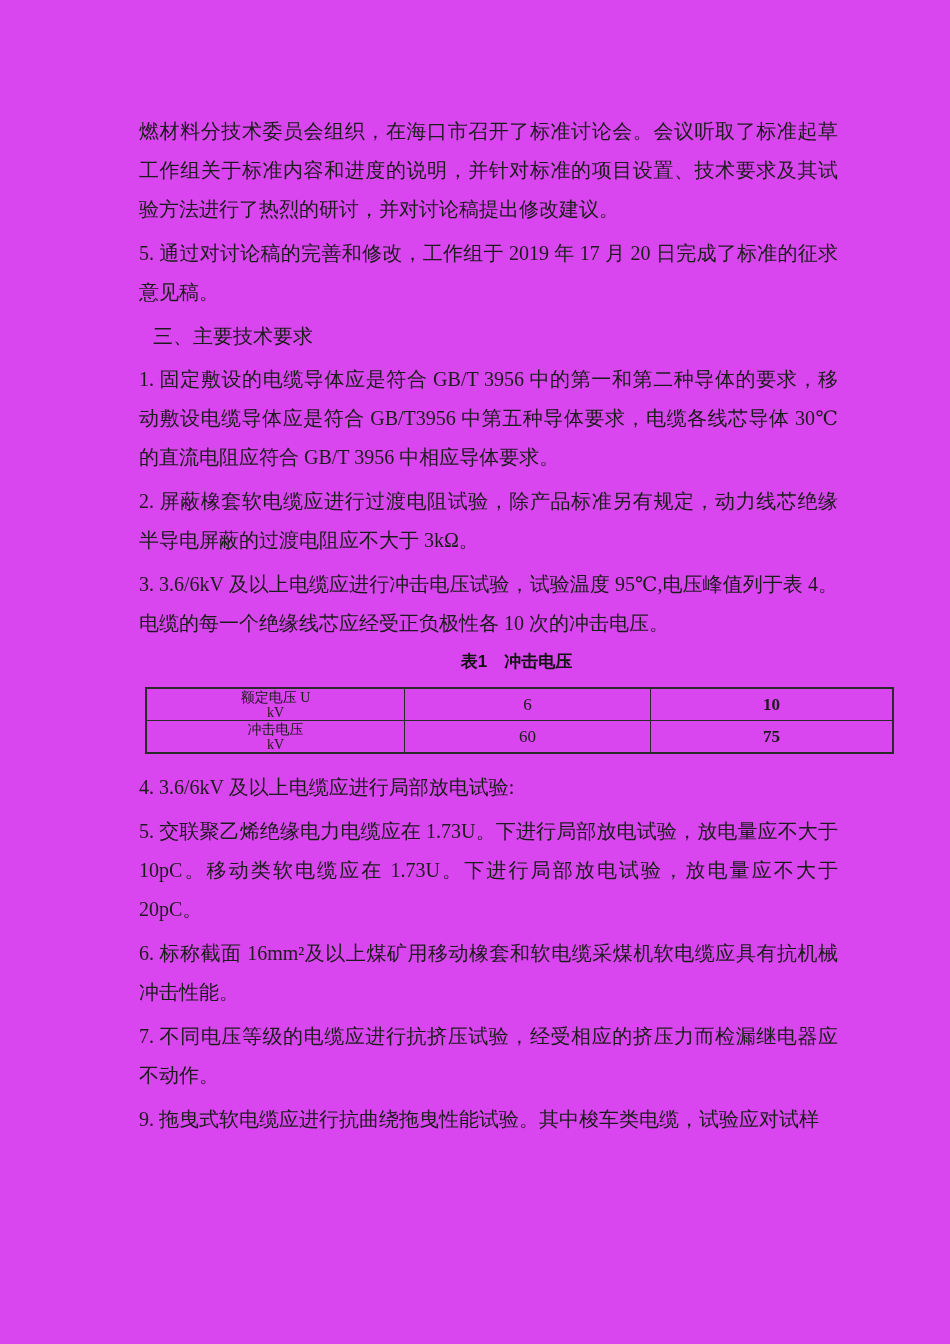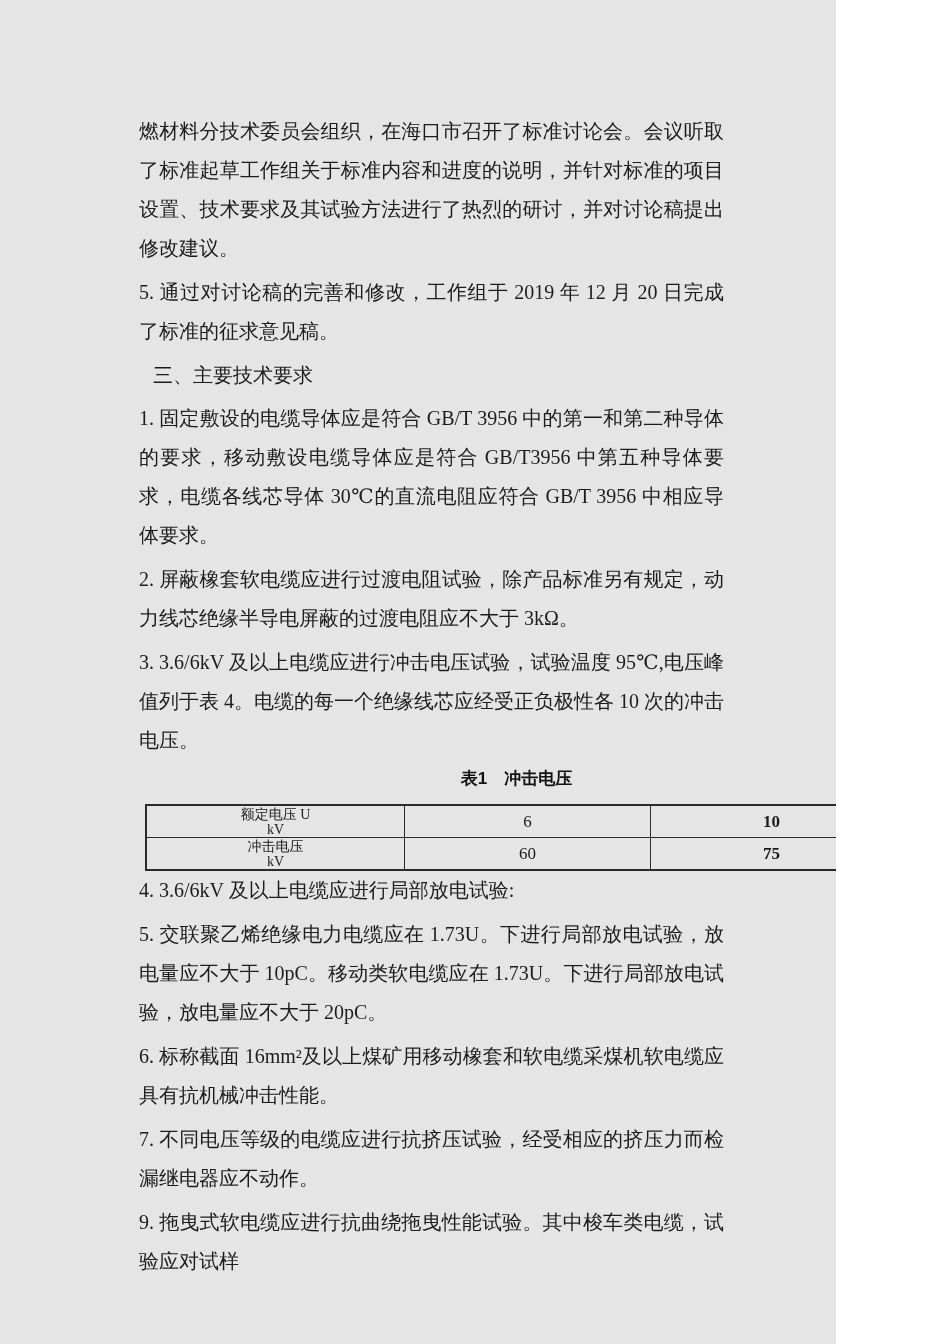--- a/index.html
+++ b/index.html
@@ -2,23 +2,23 @@
 <html><head>
 <meta charset="utf-8">
 <style>
   html, body {
     margin: 0;
     padding: 0;
     background: #ffffff;
   }
   .page {
     position: relative;
-    width: 836px;
+    width: 950px;
     height: 1344px;
-    background: #e5e5e5;
+    background: #d946ef;
     overflow: hidden;
     font-family: "Liberation Serif", "DejaVu Serif", serif;
     color: #1c1c1c;
   }
   .content {
     padding: 112px 112px 0 139px; 
   }
   .para {
     font-size: 20px;
     line-height: 39px;
@@ -49,20 +49,21 @@
     line-height: 26px;
     text-align: center;
     margin: 6px 0 12px 0;
     color: #111111;
   }
   table.doc-table {
     width: 743px;
     border-collapse: collapse;
     table-layout: fixed;
     border: 2px solid #2a2a2a;
+    margin-bottom: 14px;
   }
   table.doc-table td {
     border: 1px solid #2a2a2a;
     text-align: center;
     vertical-align: middle;
     padding: 0;
     height: 31px;
     font-size: 17px;
     line-height: 20px;
   }
@@ -74,21 +75,21 @@
   .col2 { width: 245px; }
   .col3 { width: 241px; font-weight: bold; }
 </style>
 </head>
 <body>
 
 <div class="page">
   <div class="content">
 
     <p class="para">燃材料分技术委员会组织，在海口市召开了标准讨论会。会议听取了标准起草工作组关于标准内容和进度的说明，并针对标准的项目设置、技术要求及其试验方法进行了热烈的研讨，并对讨论稿提出修改建议。</p>
-    <p class="para">5. 通过对讨论稿的完善和修改，工作组于 2019 年 12 月 20 日完成了标准的征求意见稿。</p>
+    <p class="para">5. 通过对讨论稿的完善和修改，工作组于 2019 年 17 月 20 日完成了标准的征求意见稿。</p>
 
     <h3 class="section-heading">三、主要技术要求</h3>
 
     <p class="para">1. 固定敷设的电缆导体应是符合 GB/T 3956 中的第一和第二种导体的要求，移动敷设电缆导体应是符合 GB/T3956 中第五种导体要求，电缆各线芯导体 30℃的直流电阻应符合 GB/T 3956 中相应导体要求。</p>
     <p class="para">2. 屏蔽橡套软电缆应进行过渡电阻试验，除产品标准另有规定，动力线芯绝缘半导电屏蔽的过渡电阻应不大于 3kΩ。</p>
     <p class="para">3. 3.6/6kV 及以上电缆应进行冲击电压试验，试验温度 95℃,电压峰值列于表 4。电缆的每一个绝缘线芯应经受正负极性各 10 次的冲击电压。</p>
 
     <div class="table-block">
       <div class="table-caption">表1　冲击电压</div>
       <table class="doc-table">

